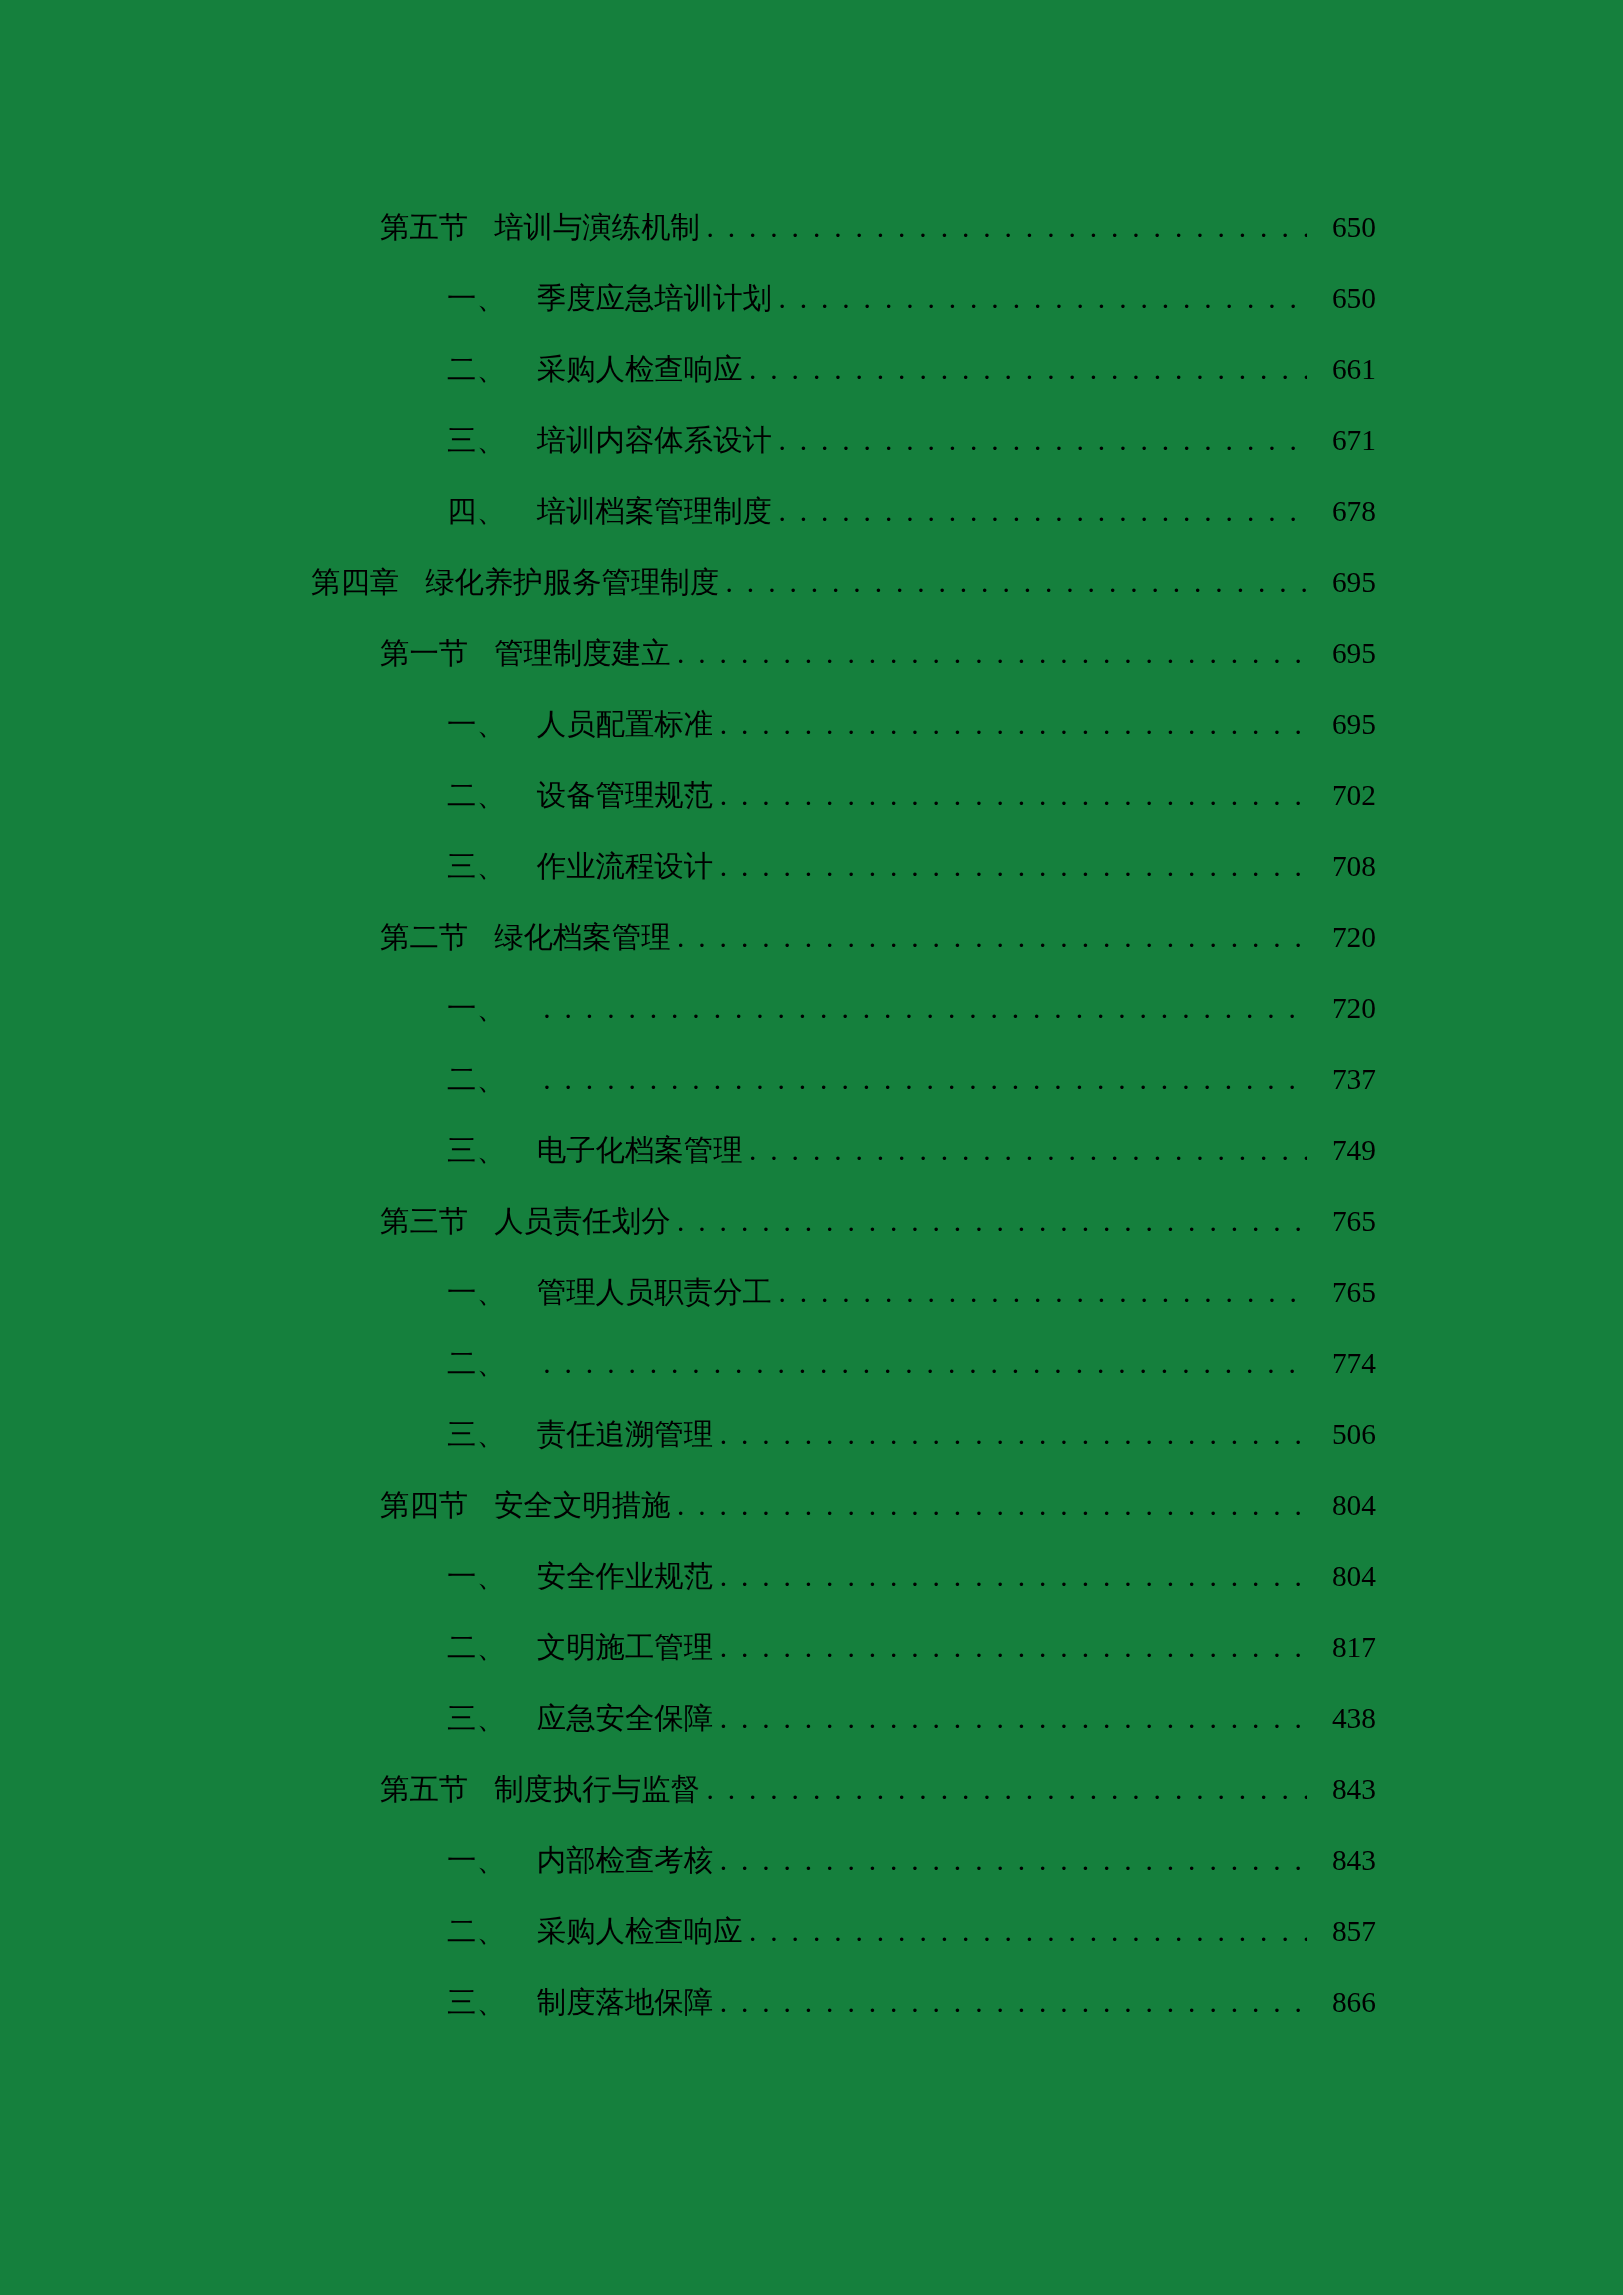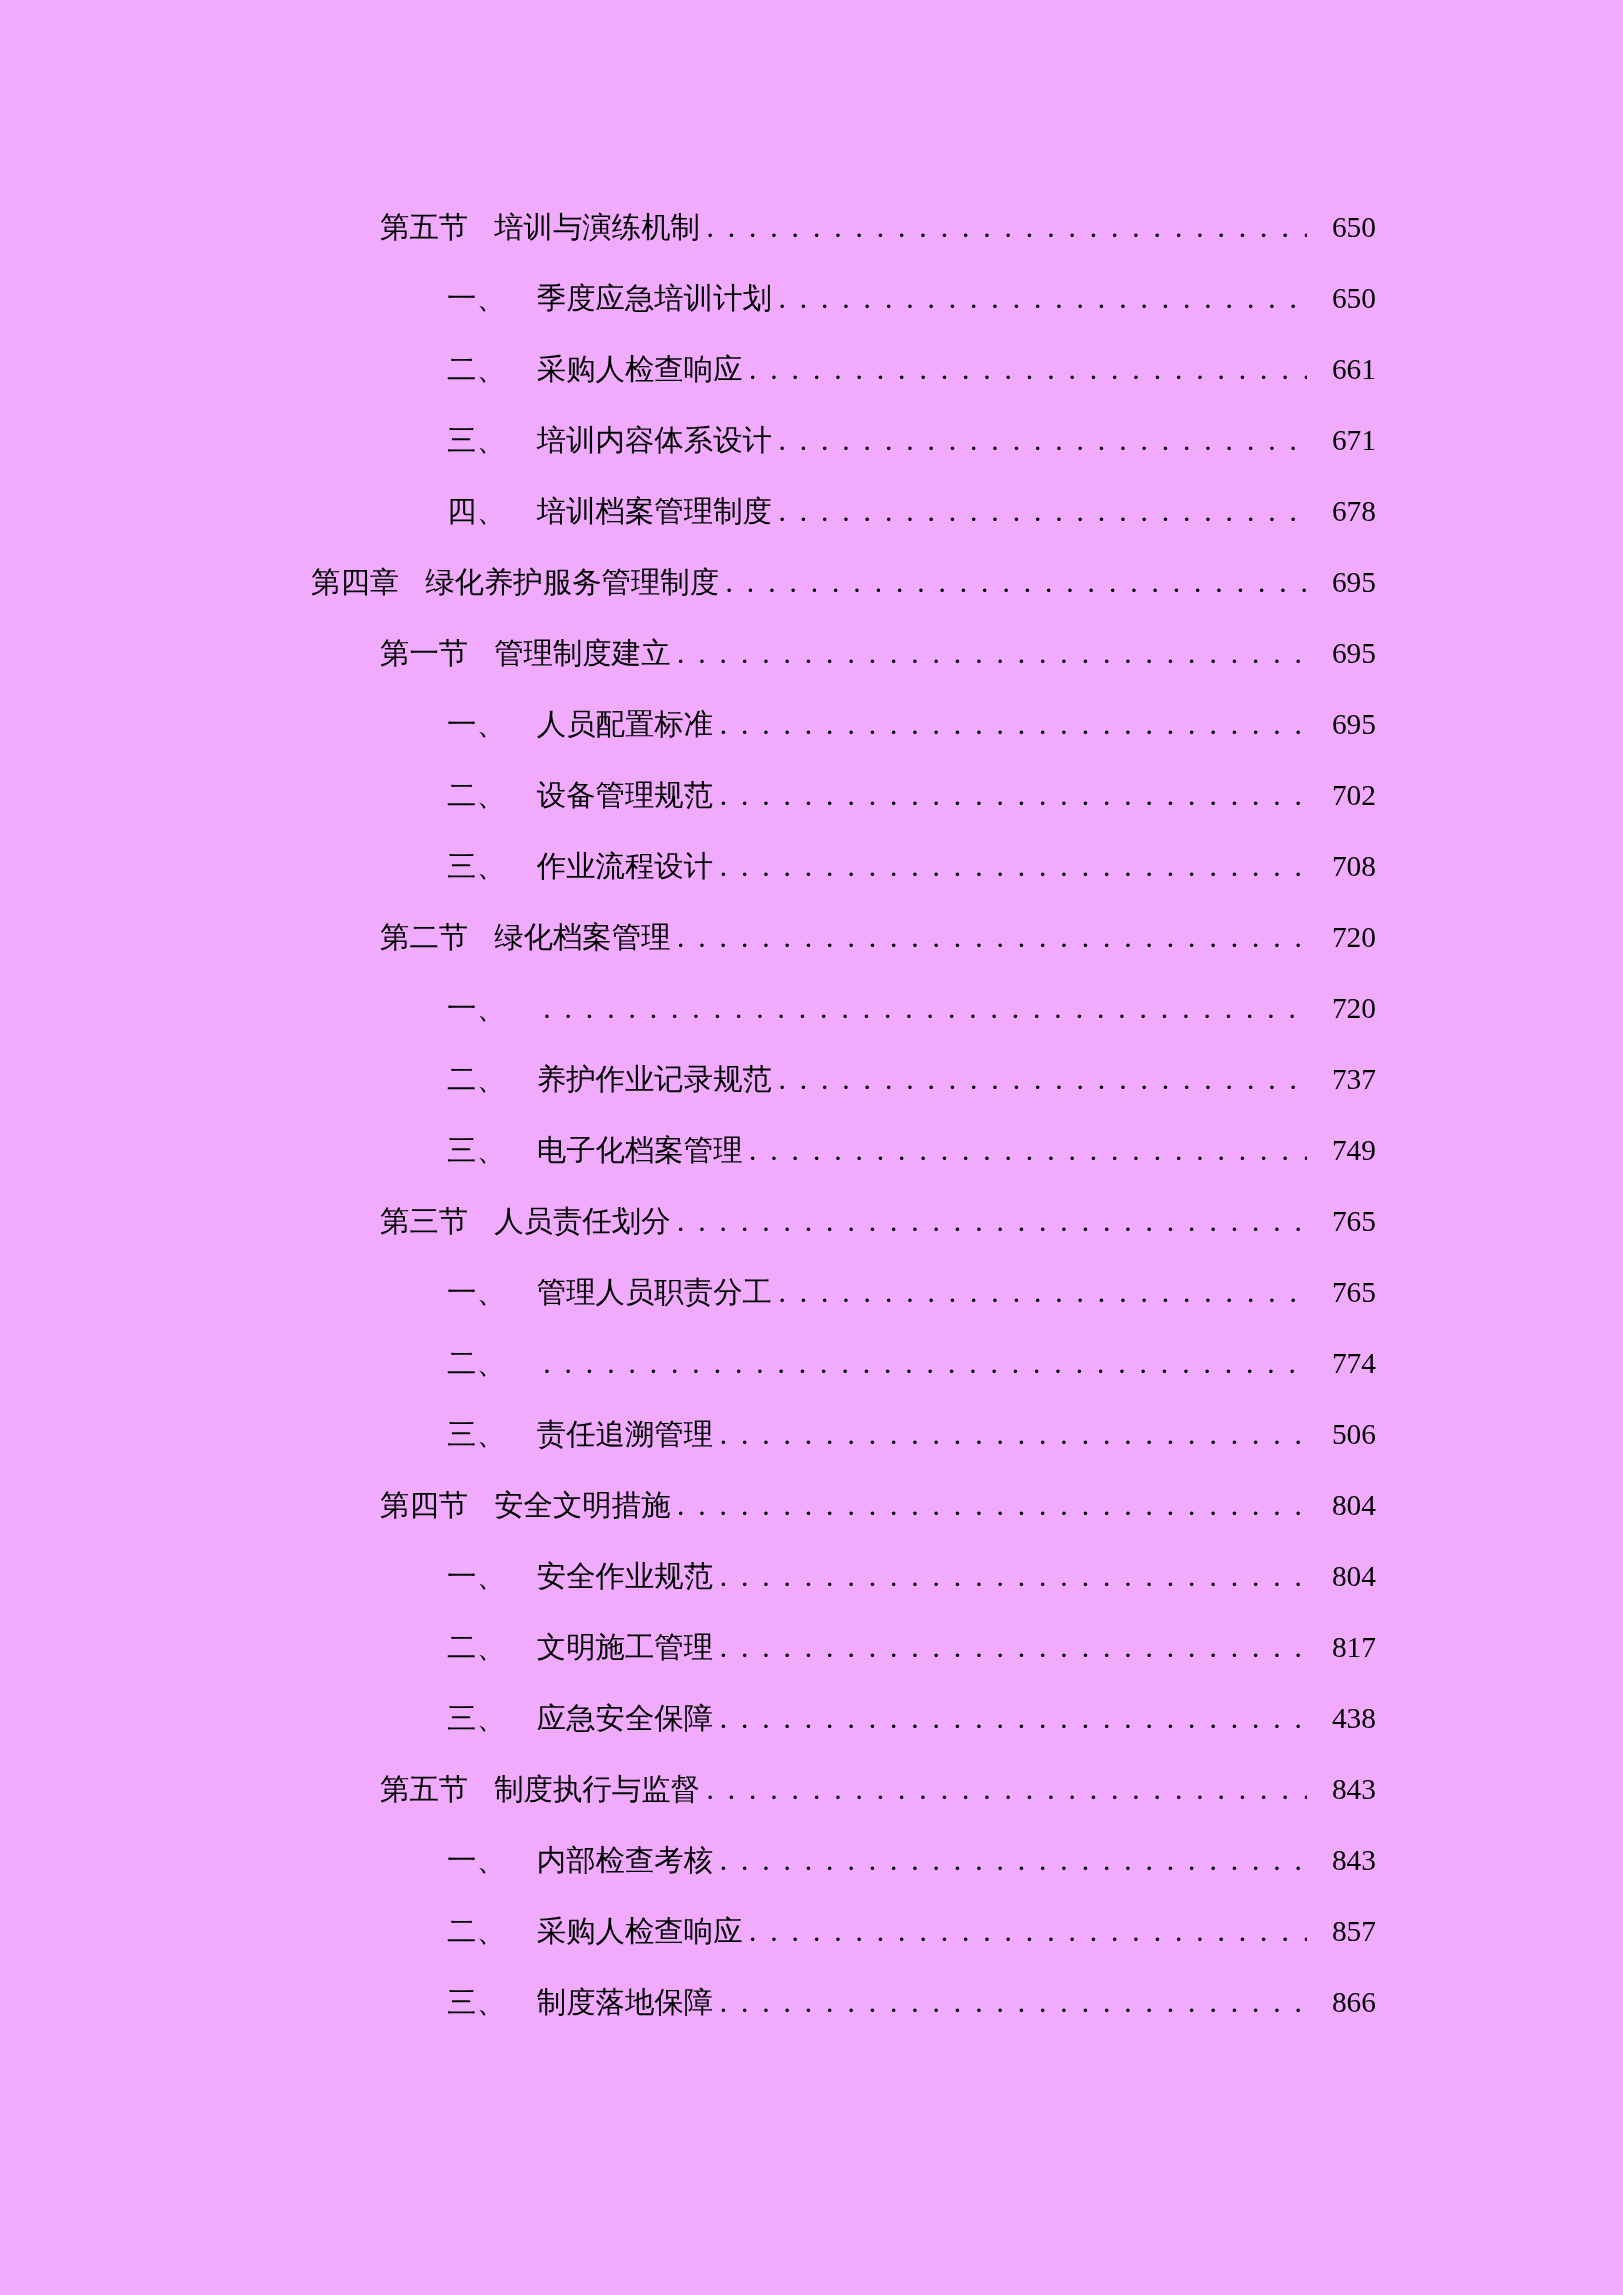--- a/index.html
+++ b/index.html
@@ -4,21 +4,21 @@
 <style>
   html, body {
     margin: 0;
     padding: 0;
     background: #ffffff;
   }
   .page {
     position: relative;
     width: 1623px;
     height: 2295px;
-    background: #f0abfc;
+    background: #15803d;
     color: #000000;
     font-family: "Liberation Serif", "DejaVu Serif", serif;
     overflow: hidden;
   }
   .toc {
     position: absolute;
     left: 311px;
     top: 192px;
     width: 1065px;
   }
@@ -124,21 +124,20 @@
     <span class="leader"></span>
     <span class="pg">720</span>
   </div>
       <div class="row l2">
     <span class="num">一、</span>
     <span class="leader"></span>
     <span class="pg">720</span>
   </div>
       <div class="row l2">
     <span class="num">二、</span>
-    <span class="title">养护作业记录规范</span>
     <span class="leader"></span>
     <span class="pg">737</span>
   </div>
       <div class="row l2">
     <span class="num">三、</span>
     <span class="title">电子化档案管理</span>
     <span class="leader"></span>
     <span class="pg">749</span>
   </div>
       <div class="row l1">

